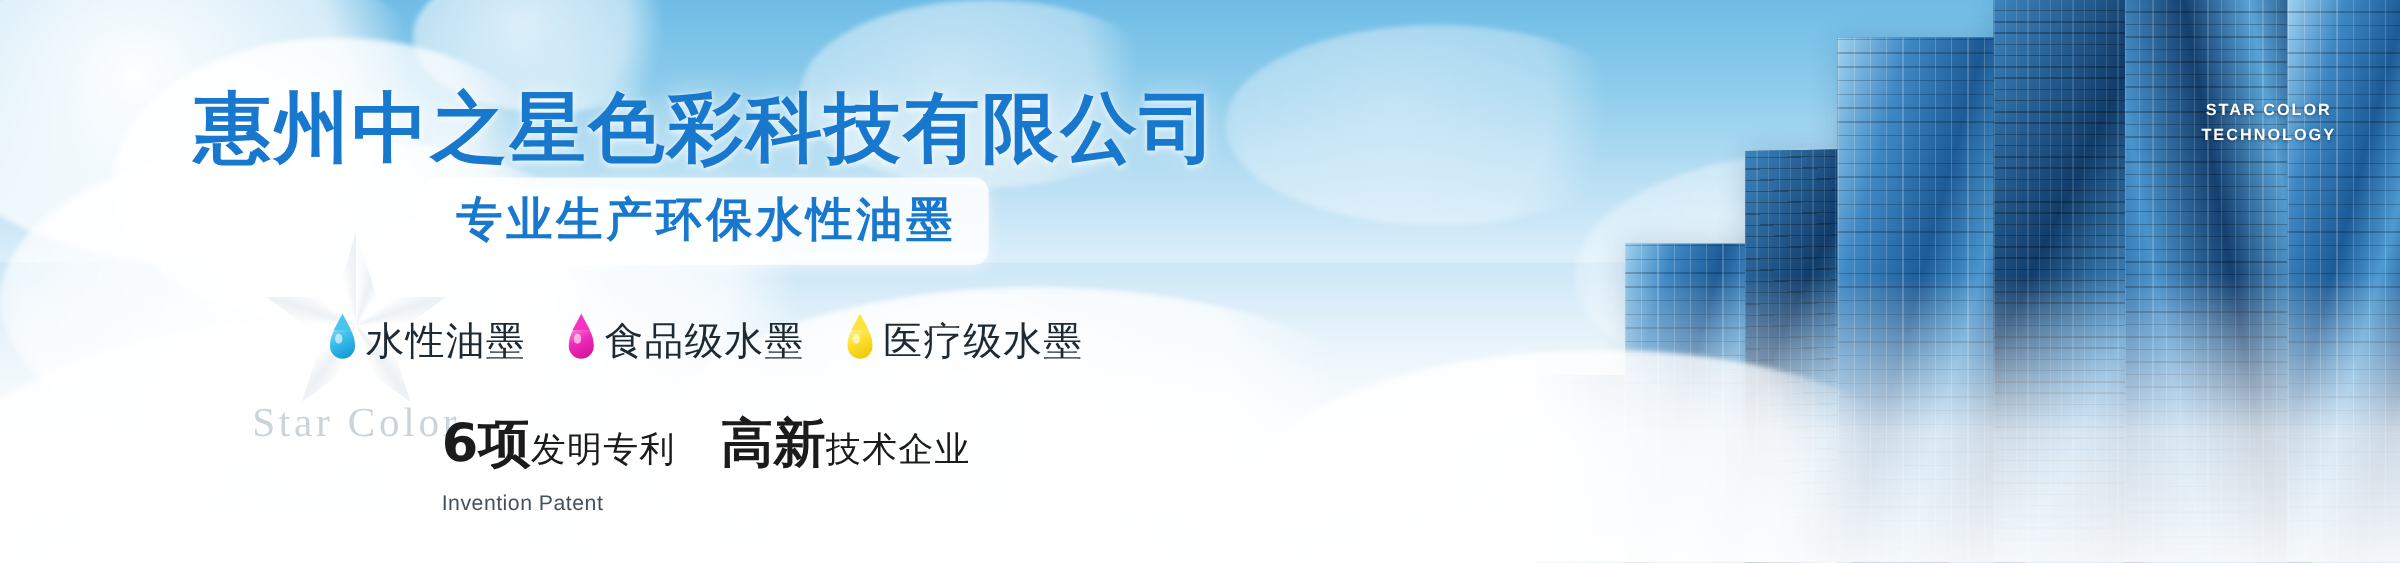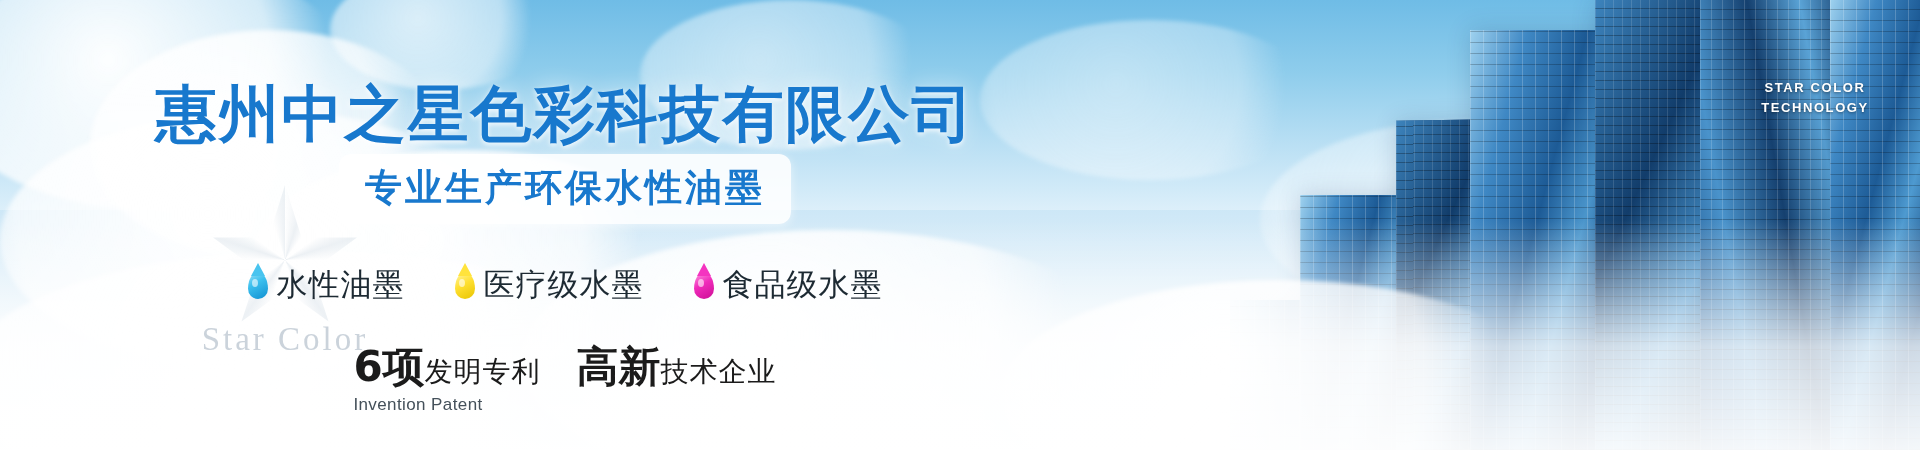--- a/index.html
+++ b/index.html
@@ -143,21 +143,21 @@
     font-size: 13px;
     font-weight: bold;
     letter-spacing: 1.6px;
     line-height: 20px;
     text-shadow: 0 1px 3px rgba(0,0,0,.45);
   }
 
   
   .content {
     position: absolute;
-    left: 0; top: 16px;
+    left: 0; top: 4px;
     width: 1130px;
     height: 352px;
   }
 
   .company-title {
     position: absolute;
     top: 58px;
     left: 0; right: 0;
     text-align: center;
     font-family: "DejaVu Sans", "Liberation Sans", sans-serif;
@@ -189,21 +189,21 @@
     text-align: center;
   }
 
   .features {
     position: absolute;
     top: 248px;
     left: 0; right: 0;
     display: flex;
     justify-content: center;
     align-items: center;
-    gap: 50px;
+    gap: 34px;
   }
   .feature {
     display: flex;
     align-items: center;
     gap: 9px;
   }
   .drop {
     width: 20px;
     height: 27px;
     position: relative;
@@ -259,21 +259,21 @@
     font-size: 42px;
     font-weight: bold;
     letter-spacing: 0px;
   }
   .badge-cn .small {
     font-size: 28px;
     font-weight: normal;
     letter-spacing: 1px;
   }
   .badge-en {
-    margin-top: 6px;
+    margin-top: 16px;
     font-family: "Liberation Sans", "DejaVu Sans", sans-serif;
     font-size: 17px;
     color: #44505a;
     letter-spacing: .4px;
   }
 </style>
 </head>
 <body>
 
 <div class="banner">
@@ -323,30 +323,30 @@
     </div>
 
     <div class="features">
       <div class="feature">
         <span class="drop drop-cyan">
             <i></i>
           </span>
         <span class="feature-label">水性油墨</span>
       </div>
       <div class="feature">
+        <span class="drop drop-magenta">
+            <i></i>
+          </span>
+        <span class="feature-label">食品级水墨</span>
+      </div>
+      <div class="feature">
         <span class="drop drop-yellow">
             <i></i>
           </span>
         <span class="feature-label">医疗级水墨</span>
-      </div>
-      <div class="feature">
-        <span class="drop drop-magenta">
-            <i></i>
-          </span>
-        <span class="feature-label">食品级水墨</span>
       </div>
     </div>
 
     <div class="badges">
       <div class="badge">
         <div class="badge-cn">
           <span class="big">6项</span><span class="small">发明专利</span>
         </div>
         <div class="badge-en">Invention Patent</div>
       </div>

